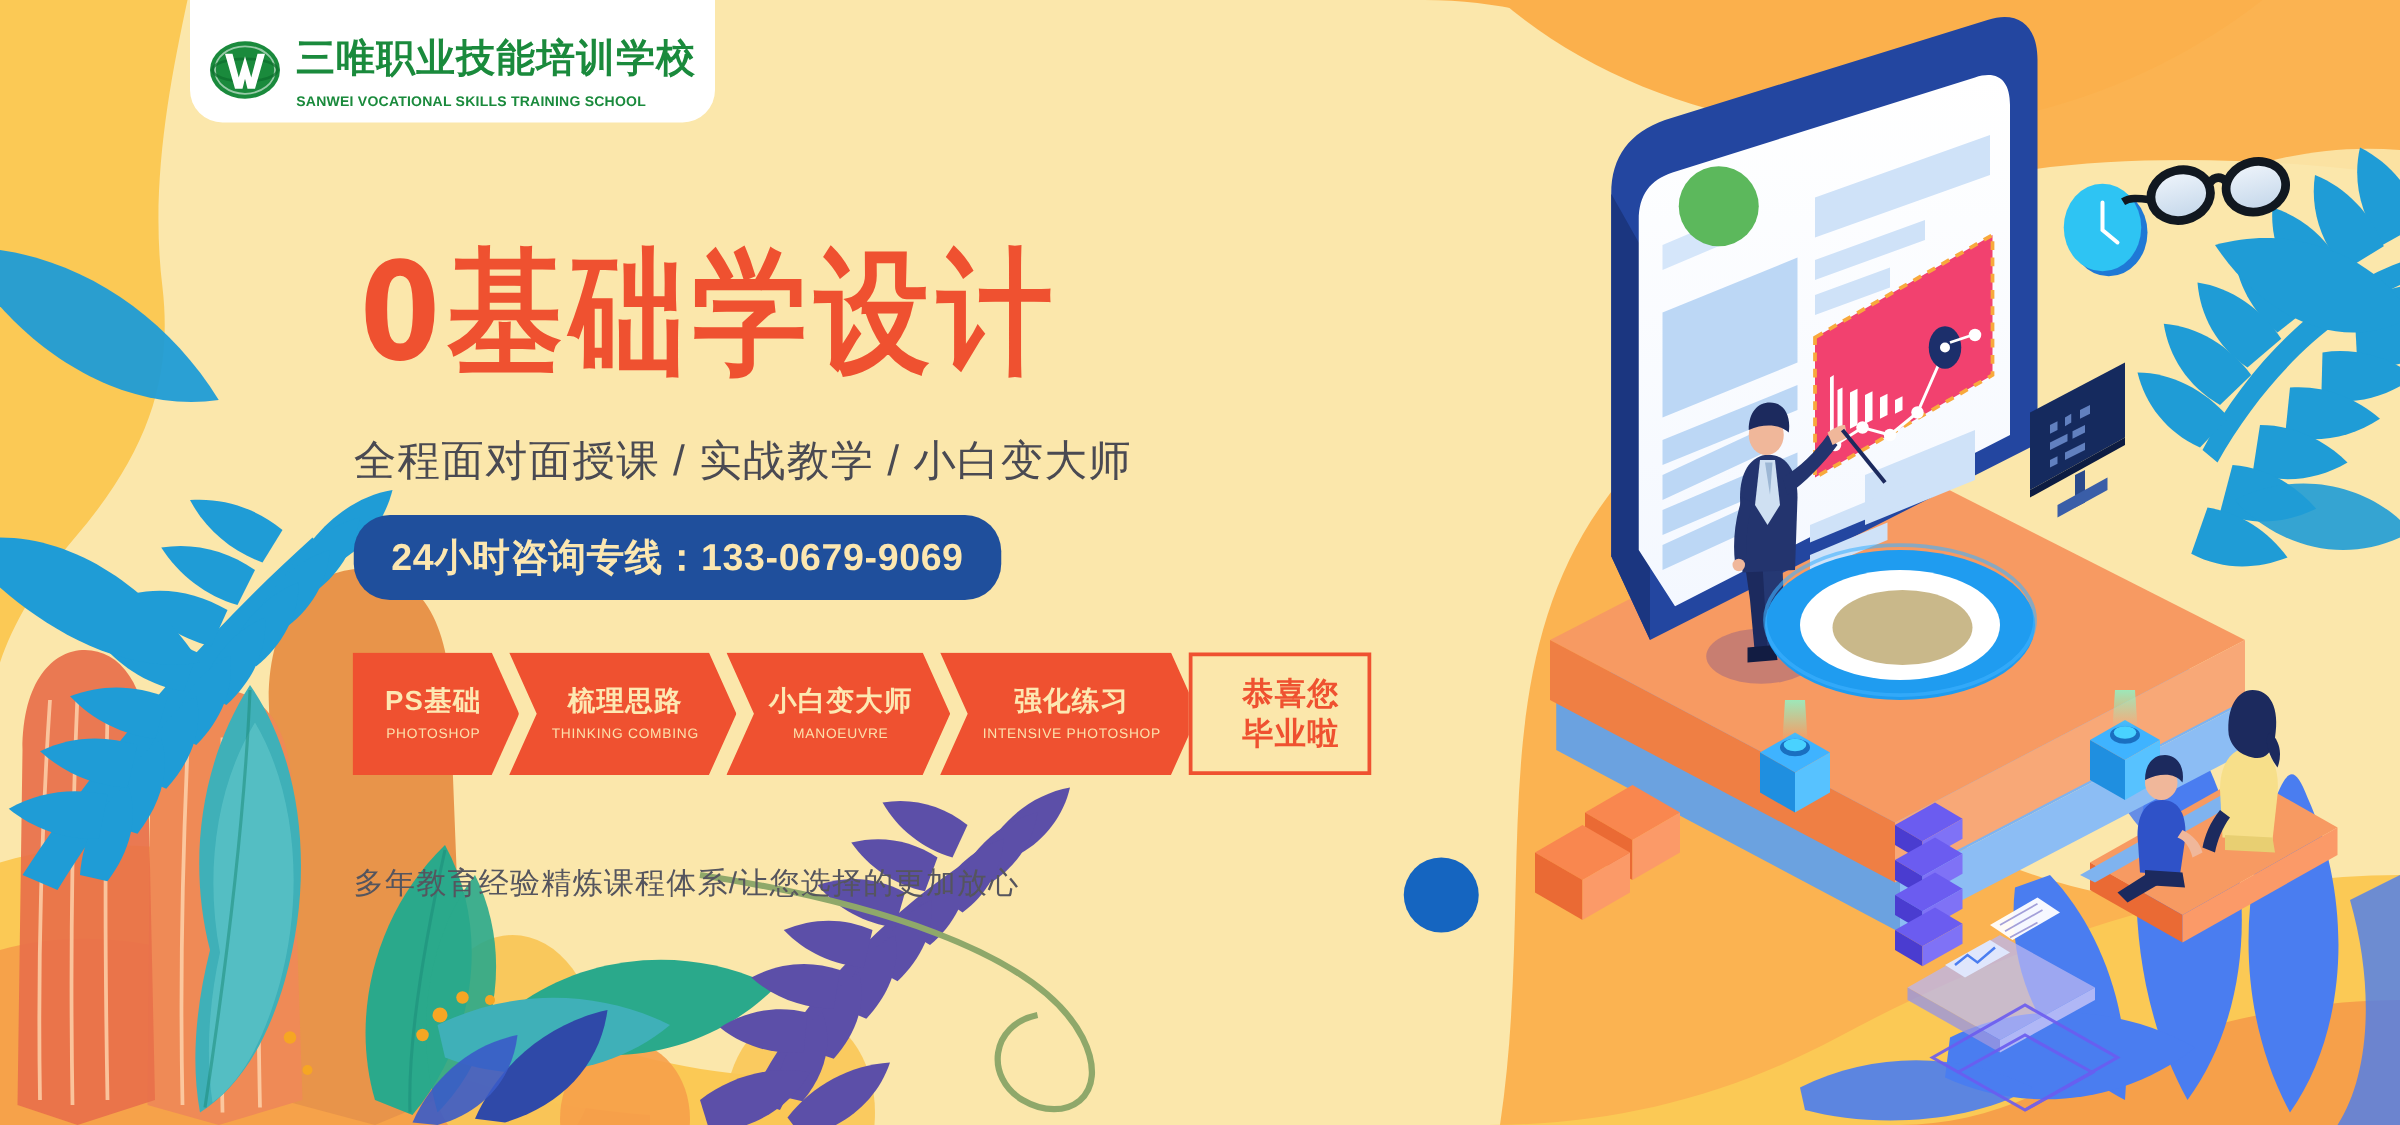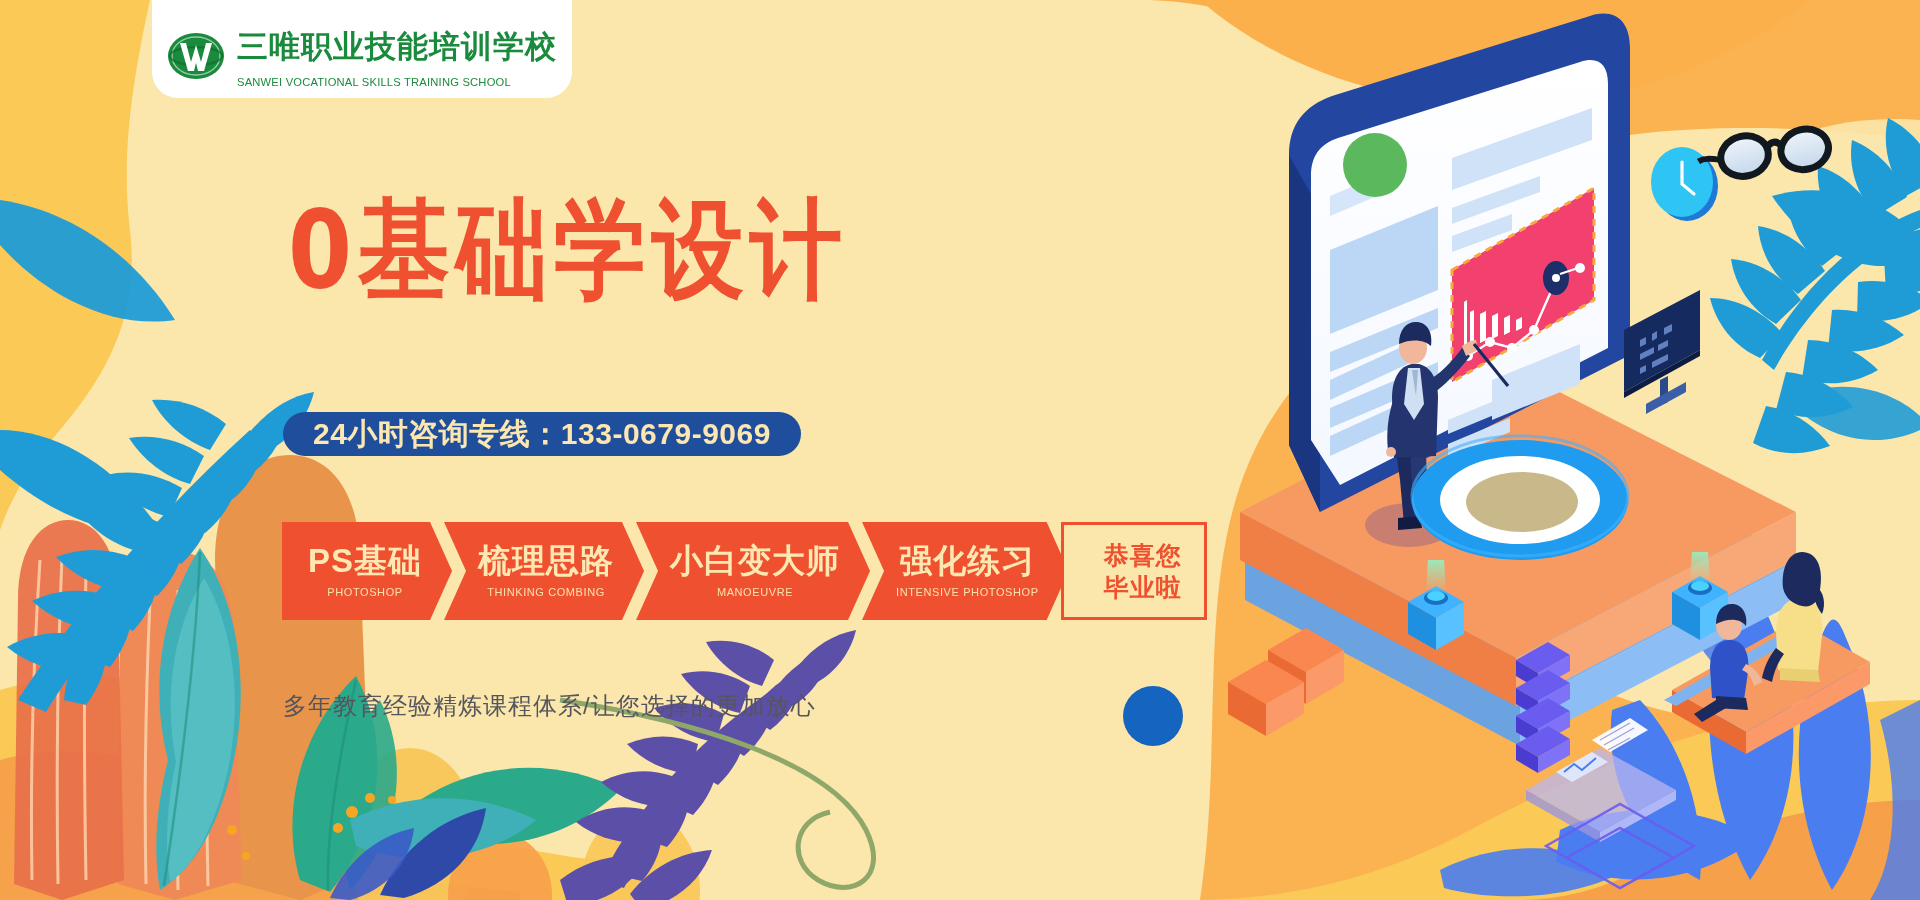--- a/index.html
+++ b/index.html
@@ -19,39 +19,39 @@
     padding-bottom:10px;box-sizing:border-box;z-index:30;
   }
   #logo-inner{display:flex;align-items:flex-start;gap:12px;}
   #logo-mark{width:58px;height:50px;flex:0 0 auto;}
   #logo-text{display:flex;flex-direction:column;line-height:1;}
   #logo-cn{
     font-size:31px;font-weight:bold;color:#1a8a3c;letter-spacing:1px;
     white-space:nowrap;
   }
   #logo-en{
-    font-size:11.2px;font-weight:normal;color:#1a8a3c;letter-spacing:0.2px;
+    font-size:11.2px;font-weight:bold;color:#1a8a3c;letter-spacing:0.2px;
     margin-top:15px;white-space:nowrap;
   }
 
   
   #headline{
     position:absolute;left:288px;top:196px;z-index:25;
     font-size:92px;font-weight:bold;color:#ef5130;
     letter-spacing:6px;line-height:1;white-space:nowrap;
     font-family:"DejaVu Sans","Liberation Sans",sans-serif;
     transform:scaleY(1.18);transform-origin:left top;
   }
   #subtitle{
     position:absolute;left:283px;top:346px;z-index:25;
     font-size:34px;color:#4a4a52;letter-spacing:1px;white-space:nowrap;
   }
   #phone-pill{
     position:absolute;left:283px;top:412px;z-index:25;
-    height:44px;padding:0 30px;border-radius:29px;background:#1f4f9c;
+    height:68px;padding:0 30px;border-radius:29px;background:#1f4f9c;
     display:flex;align-items:center;
   }
   #phone-text{
     font-size:30px;font-weight:bold;color:#fce7b0;
     letter-spacing:0.5px;white-space:nowrap;
   }
 
   
   #steps{position:absolute;left:282px;top:522px;z-index:25;
          display:flex;align-items:stretch;height:98px;}
@@ -60,21 +60,21 @@
     display:flex;flex-direction:column;align-items:center;justify-content:center;
     color:#fde8b2;box-sizing:border-box;
     padding:0 30px 0 34px;
     clip-path:polygon(0 0, calc(100% - 22px) 0, 100% 50%, calc(100% - 22px) 100%, 0 100%, 22px 50%);
     margin-right:-8px;
   }
   .step:first-child{
     clip-path:polygon(0 0, calc(100% - 22px) 0, 100% 50%, calc(100% - 22px) 100%, 0 100%);
     padding-left:26px;
   }
-  .step-cn{font-size:33px;font-weight:bold;line-height:1;letter-spacing:1px;white-space:nowrap;}
+  .step-cn{font-size:22px;font-weight:bold;line-height:1;letter-spacing:1px;white-space:nowrap;}
   .step-en{font-size:11px;margin-top:9px;letter-spacing:0.6px;white-space:nowrap;opacity:.95;}
   .step.final{
     background:#fbe7ab;color:#ef5130;border:3px solid #ef5130;
     padding:0 22px 0 40px;
     clip-path:none;
     display:flex;flex-direction:column;align-items:center;justify-content:center;
   }
   .step.final .step-cn{font-size:25px;line-height:1.28;text-align:center;}
 
   
@@ -489,20 +489,21 @@
       </svg>
       <div id="logo-text">
         <div id="logo-cn">三唯职业技能培训学校</div>
         <div id="logo-en">SANWEI VOCATIONAL SKILLS TRAINING SCHOOL</div>
       </div>
     </div>
   </div>
 
   <div id="headline">0基础学设计</div>
 
+  <div id="subtitle">全程面对面授课 / 实战教学 / 小白变大师</div>
 
   <div id="phone-pill">
     <span id="phone-text">24小时咨询专线：133-0679-9069</span>
   </div>
 
   <div id="steps">
     <div class="step">
       <div class="step-cn">PS基础</div>
       <div class="step-en">PHOTOSHOP</div>
     </div>

